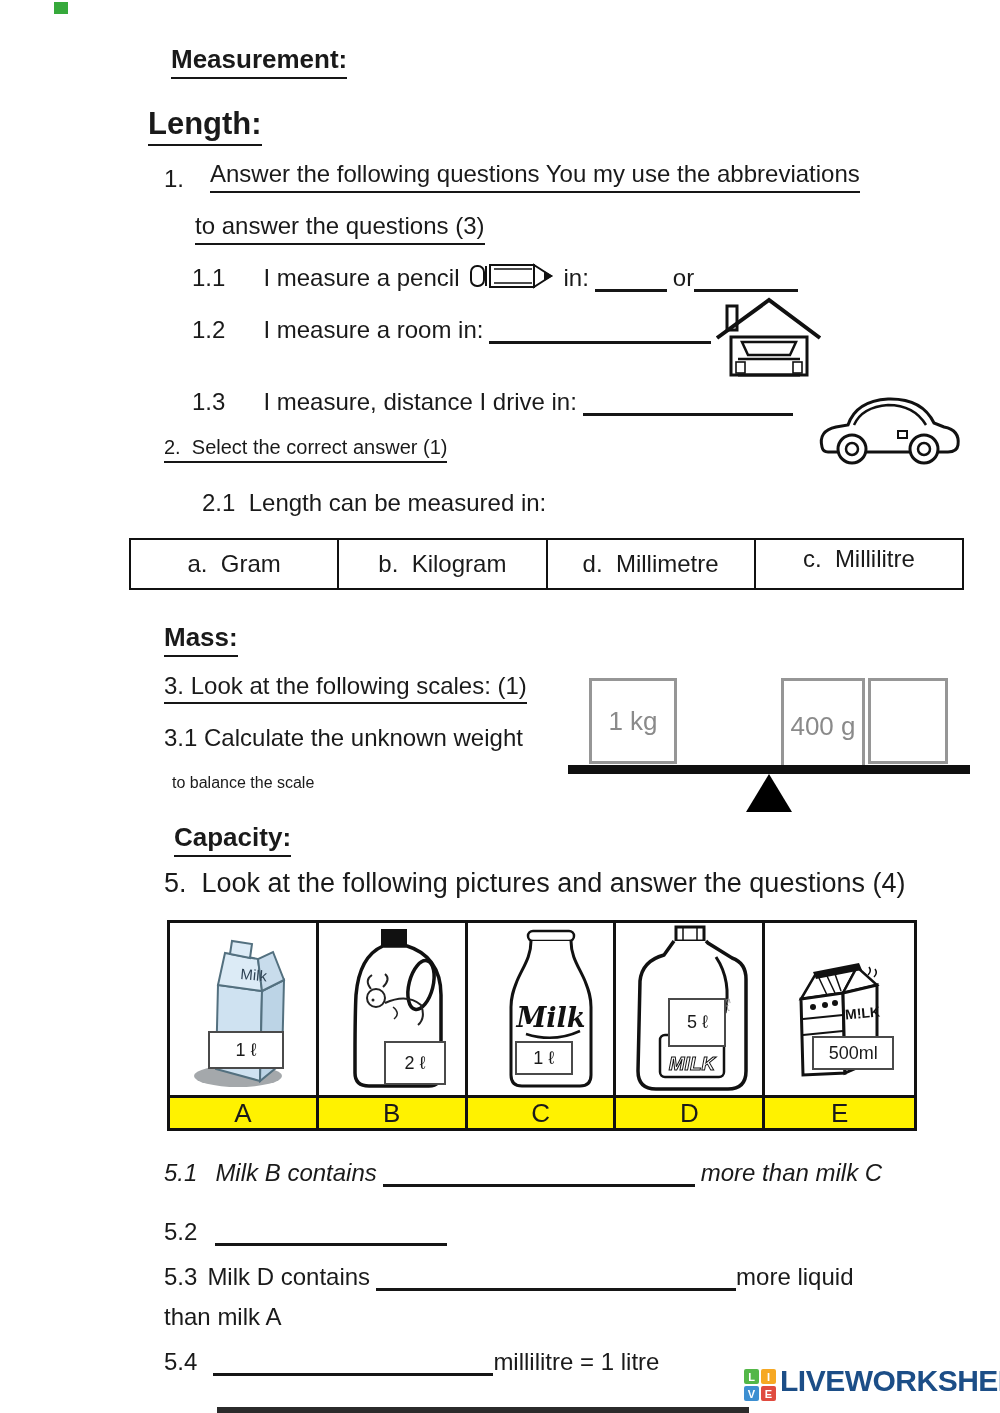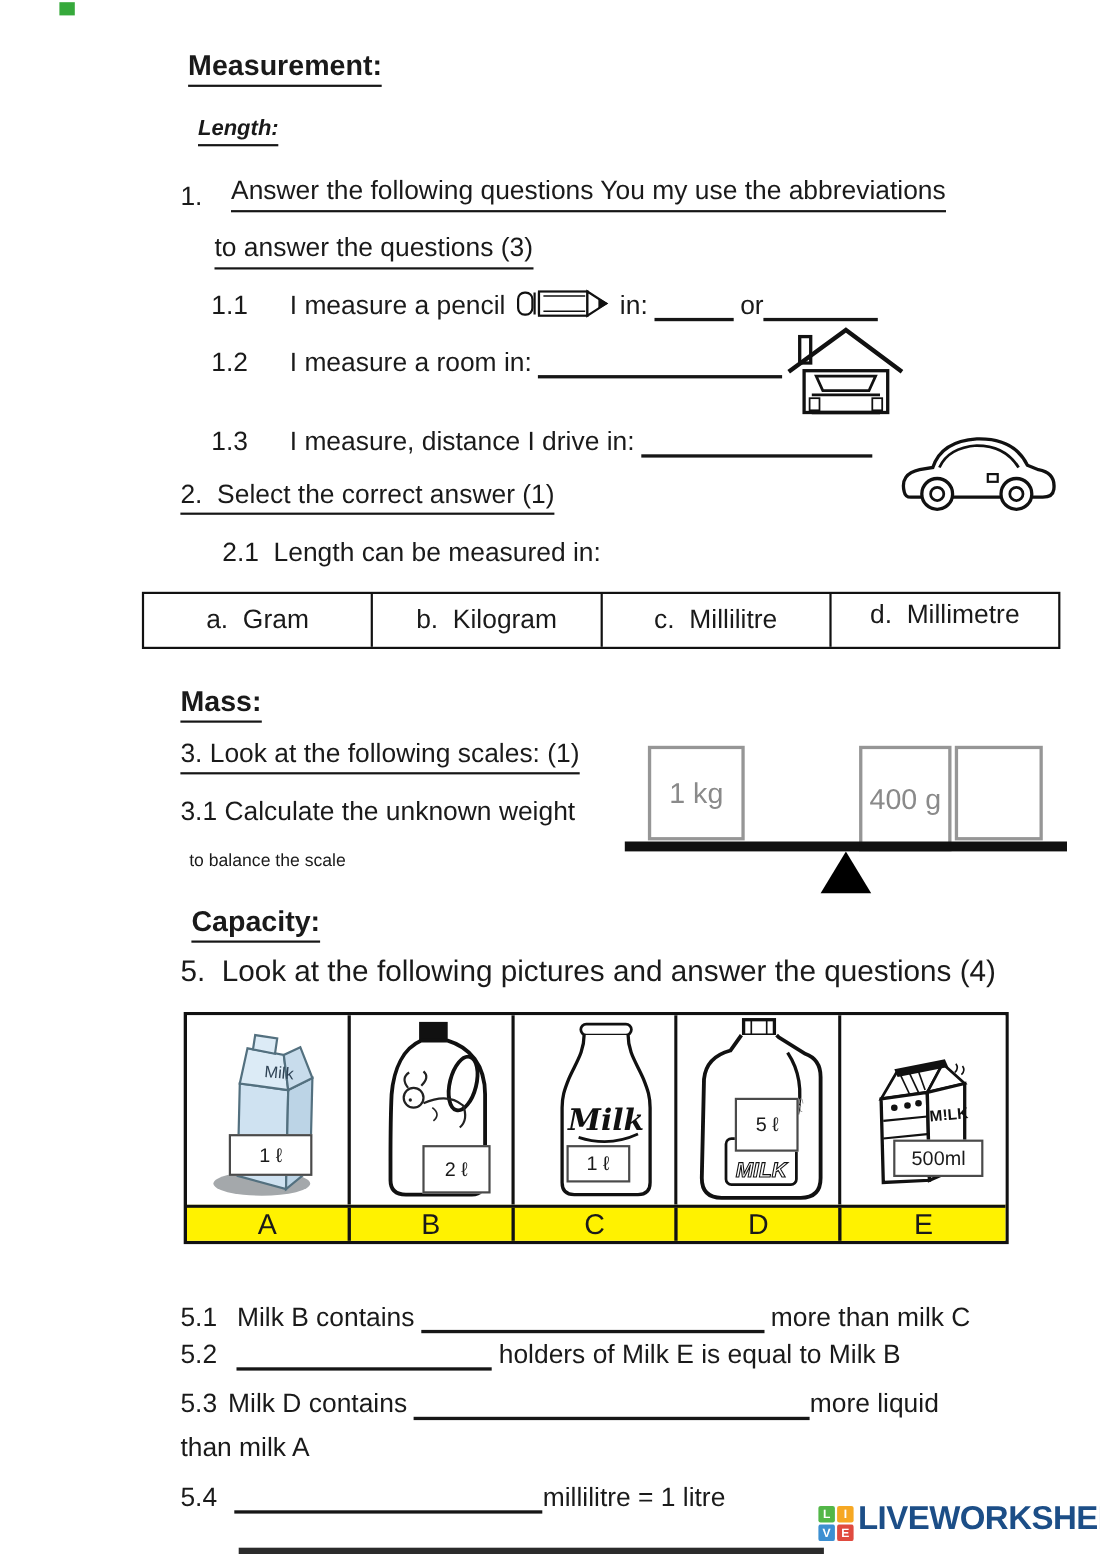--- a/index.html
+++ b/index.html
@@ -62,21 +62,21 @@
 <body>
 
 <div class="page">
 
   <div class="abs corner-marker"></div>
 
   <div class="abs" style="left:127px; top:44px; font-size:26px; font-weight:bold;">
     <span class="ul hw">Measurement:</span>
   </div>
 
-  <div class="abs" style="left:136px; top:106px; font-size:20px; font-weight:bold;font-style:italic;">
+  <div class="abs" style="left:104px; top:106px; font-size:31px; font-weight:bold;">
     <span class="ul hw">Length:</span>
   </div>
 
   <div class="abs line" style="left:120px; top:160px;">
     <span class="num" style="margin-right:26px;">1.</span>
     <span class="ul hw">Answer the following questions You my use the abbreviations</span>
   </div>
   <div class="abs line" style="left:151px; top:212px;">
     <span class="ul hw">to answer the questions (3)</span>
   </div>
@@ -126,30 +126,30 @@
   <svg class="abs" style="left:770px; top:383px;" width="148" height="85" viewBox="0 0 148 85">
     <path d="M8,64 Q4,48 22,44 L34,42 Q42,18 74,16 Q108,15 120,40 L130,44 Q146,47 144,62 Q143,69 134,69 L14,69 Q9,69 8,64 Z" fill="#fff" stroke="#111" stroke-width="3"></path>
     <path d="M40,42 Q48,24 74,22 Q100,22 112,42" fill="none" stroke="#111" stroke-width="2.5"></path>
     <rect x="84" y="48" width="9" height="7" fill="#fff" stroke="#111" stroke-width="2"></rect>
     <circle cx="38" cy="66" r="14" fill="#fff" stroke="#111" stroke-width="3"></circle>
     <circle cx="38" cy="66" r="6" fill="#fff" stroke="#111" stroke-width="2.5"></circle>
     <circle cx="110" cy="66" r="14" fill="#fff" stroke="#111" stroke-width="3"></circle>
     <circle cx="110" cy="66" r="6" fill="#fff" stroke="#111" stroke-width="2.5"></circle>
   </svg>
 
-  <div class="abs" style="left:120px; top:436px; font-size:24px;">
+  <div class="abs" style="left:120px; top:436px; font-size:20px;">
     <span class="ul hw">2.  Select the correct answer (1)</span>
   </div>
   <div class="abs hw" style="left:158px; top:489px; font-size:24px;">2.1  Length can be measured in:</div>
 
   <div class="abs opts">
     <div class="opt-cell"><span class="hw">a.  Gram</span></div>
     <div class="opt-cell"><span class="hw">b.  Kilogram</span></div>
+    <div class="opt-cell"><span class="hw">d.  Millimetre</span></div>
     <div class="opt-cell"><span class="hw">c.  Millilitre</span></div>
-    <div class="opt-cell"><span class="hw">d.  Millimetre</span></div>
   </div>
 
   <div class="abs" style="left:120px; top:622px; font-size:26px; font-weight:bold;">
     <span class="ul hw">Mass:</span>
   </div>
   <div class="abs" style="left:120px; top:672px; font-size:24px;">
     <span class="ul hw">3. Look at the following scales: (1)</span>
   </div>
   <div class="abs hw" style="left:120px; top:724px; font-size:24px;text-align:right;">3.1 Calculate the unknown weight</div>
   <div class="abs hw" style="left:128px; top:774px; font-size:16px;">to balance the scale</div>
@@ -272,31 +272,30 @@
         </div>
       <div class="lcell">
           <span>D</span>
         </div>
       <div class="lcell">
           <span>E</span>
         </div>
     </div>
   </div>
 
-  <div class="abs line" style="left:120px; top:1184px;">
+  <div class="abs line" style="left:120px; top:1159px;font-style:italic;">
     <span class="num" style="margin-right:18px;">5.1</span>
     <span class="hw">Milk B contains</span>
     <span class="blank" style="width:312px;"></span>
     <span class="hw">more than milk C</span>
   </div>
 
   <div class="abs line" style="left:120px; top:1218px;">
     <span class="num">5.2</span>
     <span class="blank" style="width:232px; margin-left:18px;"></span>
-    <span class="hw">holders of Milk E is equal to Milk B</span>
   </div>
 
   <div class="abs line" style="left:120px; top:1263px;">
     <span class="num" style="margin-right:10px;">5.3</span>
     <span class="hw">Milk D contains</span>
     <span class="blank" style="width:360px; margin-right:0;"></span>
     <span class="hw">more liquid</span>
   </div>
   <div class="abs hw" style="left:120px; top:1303px; font-size:24px;">than milk A</div>
 

